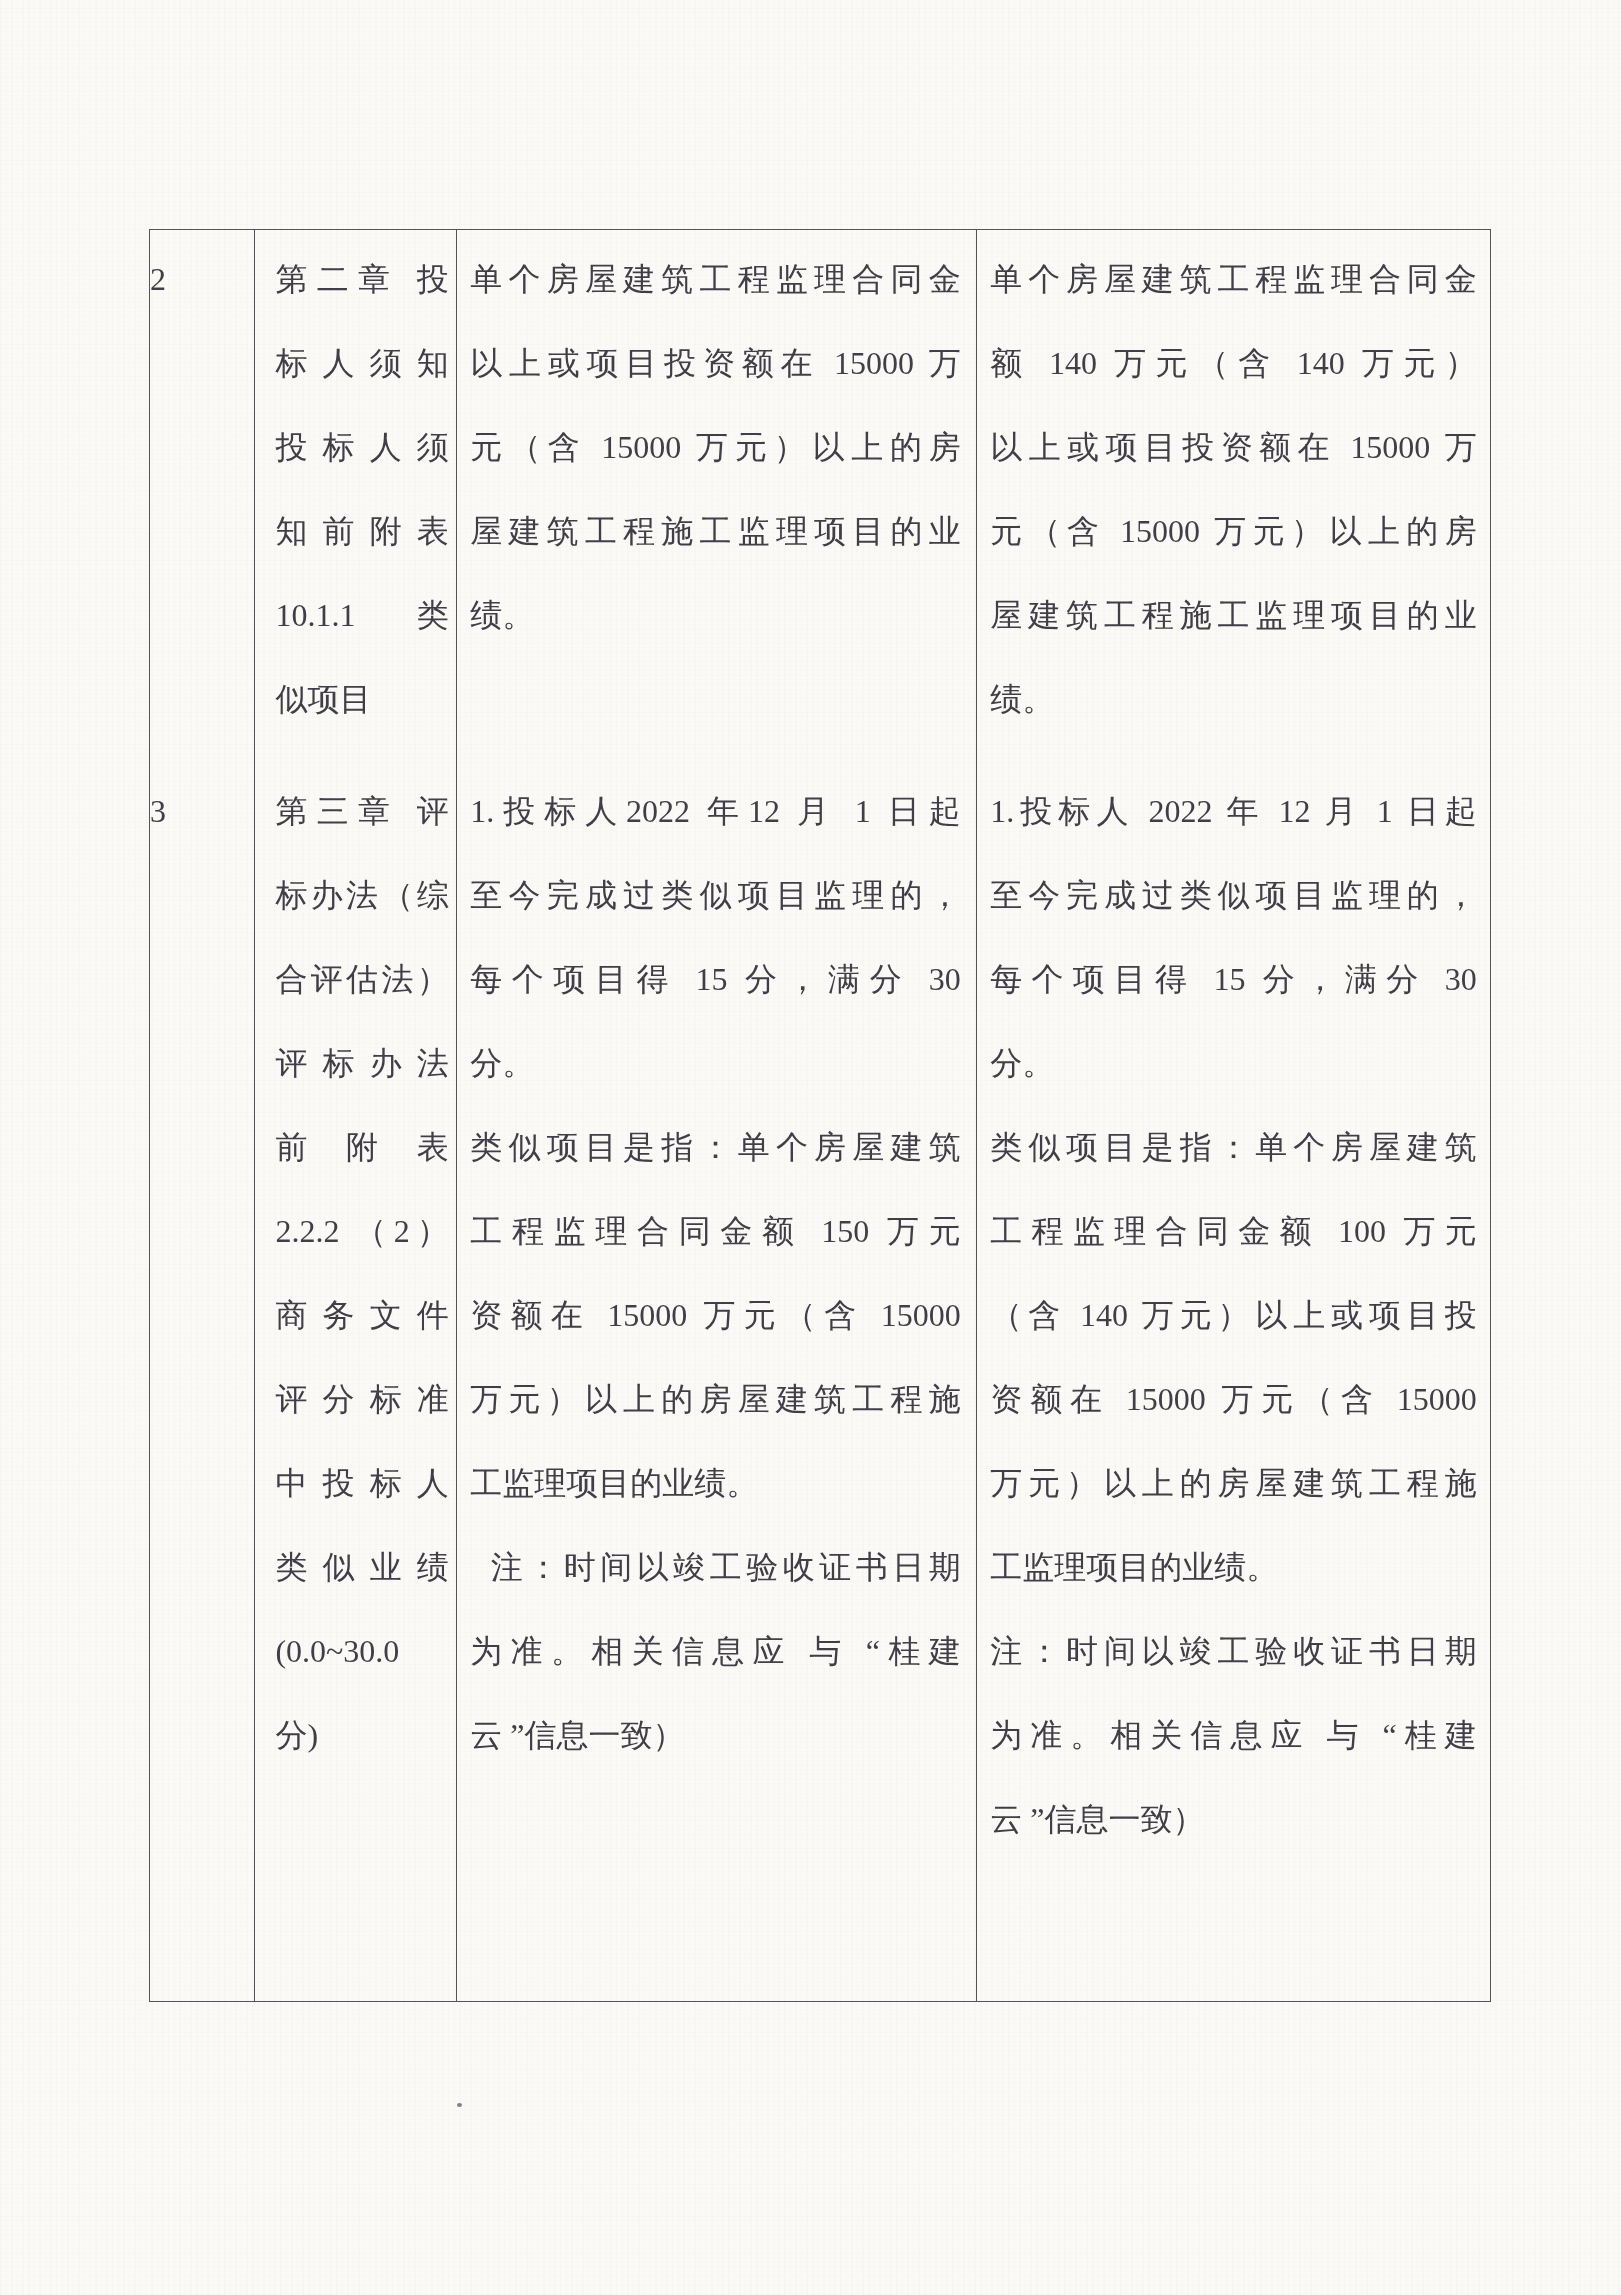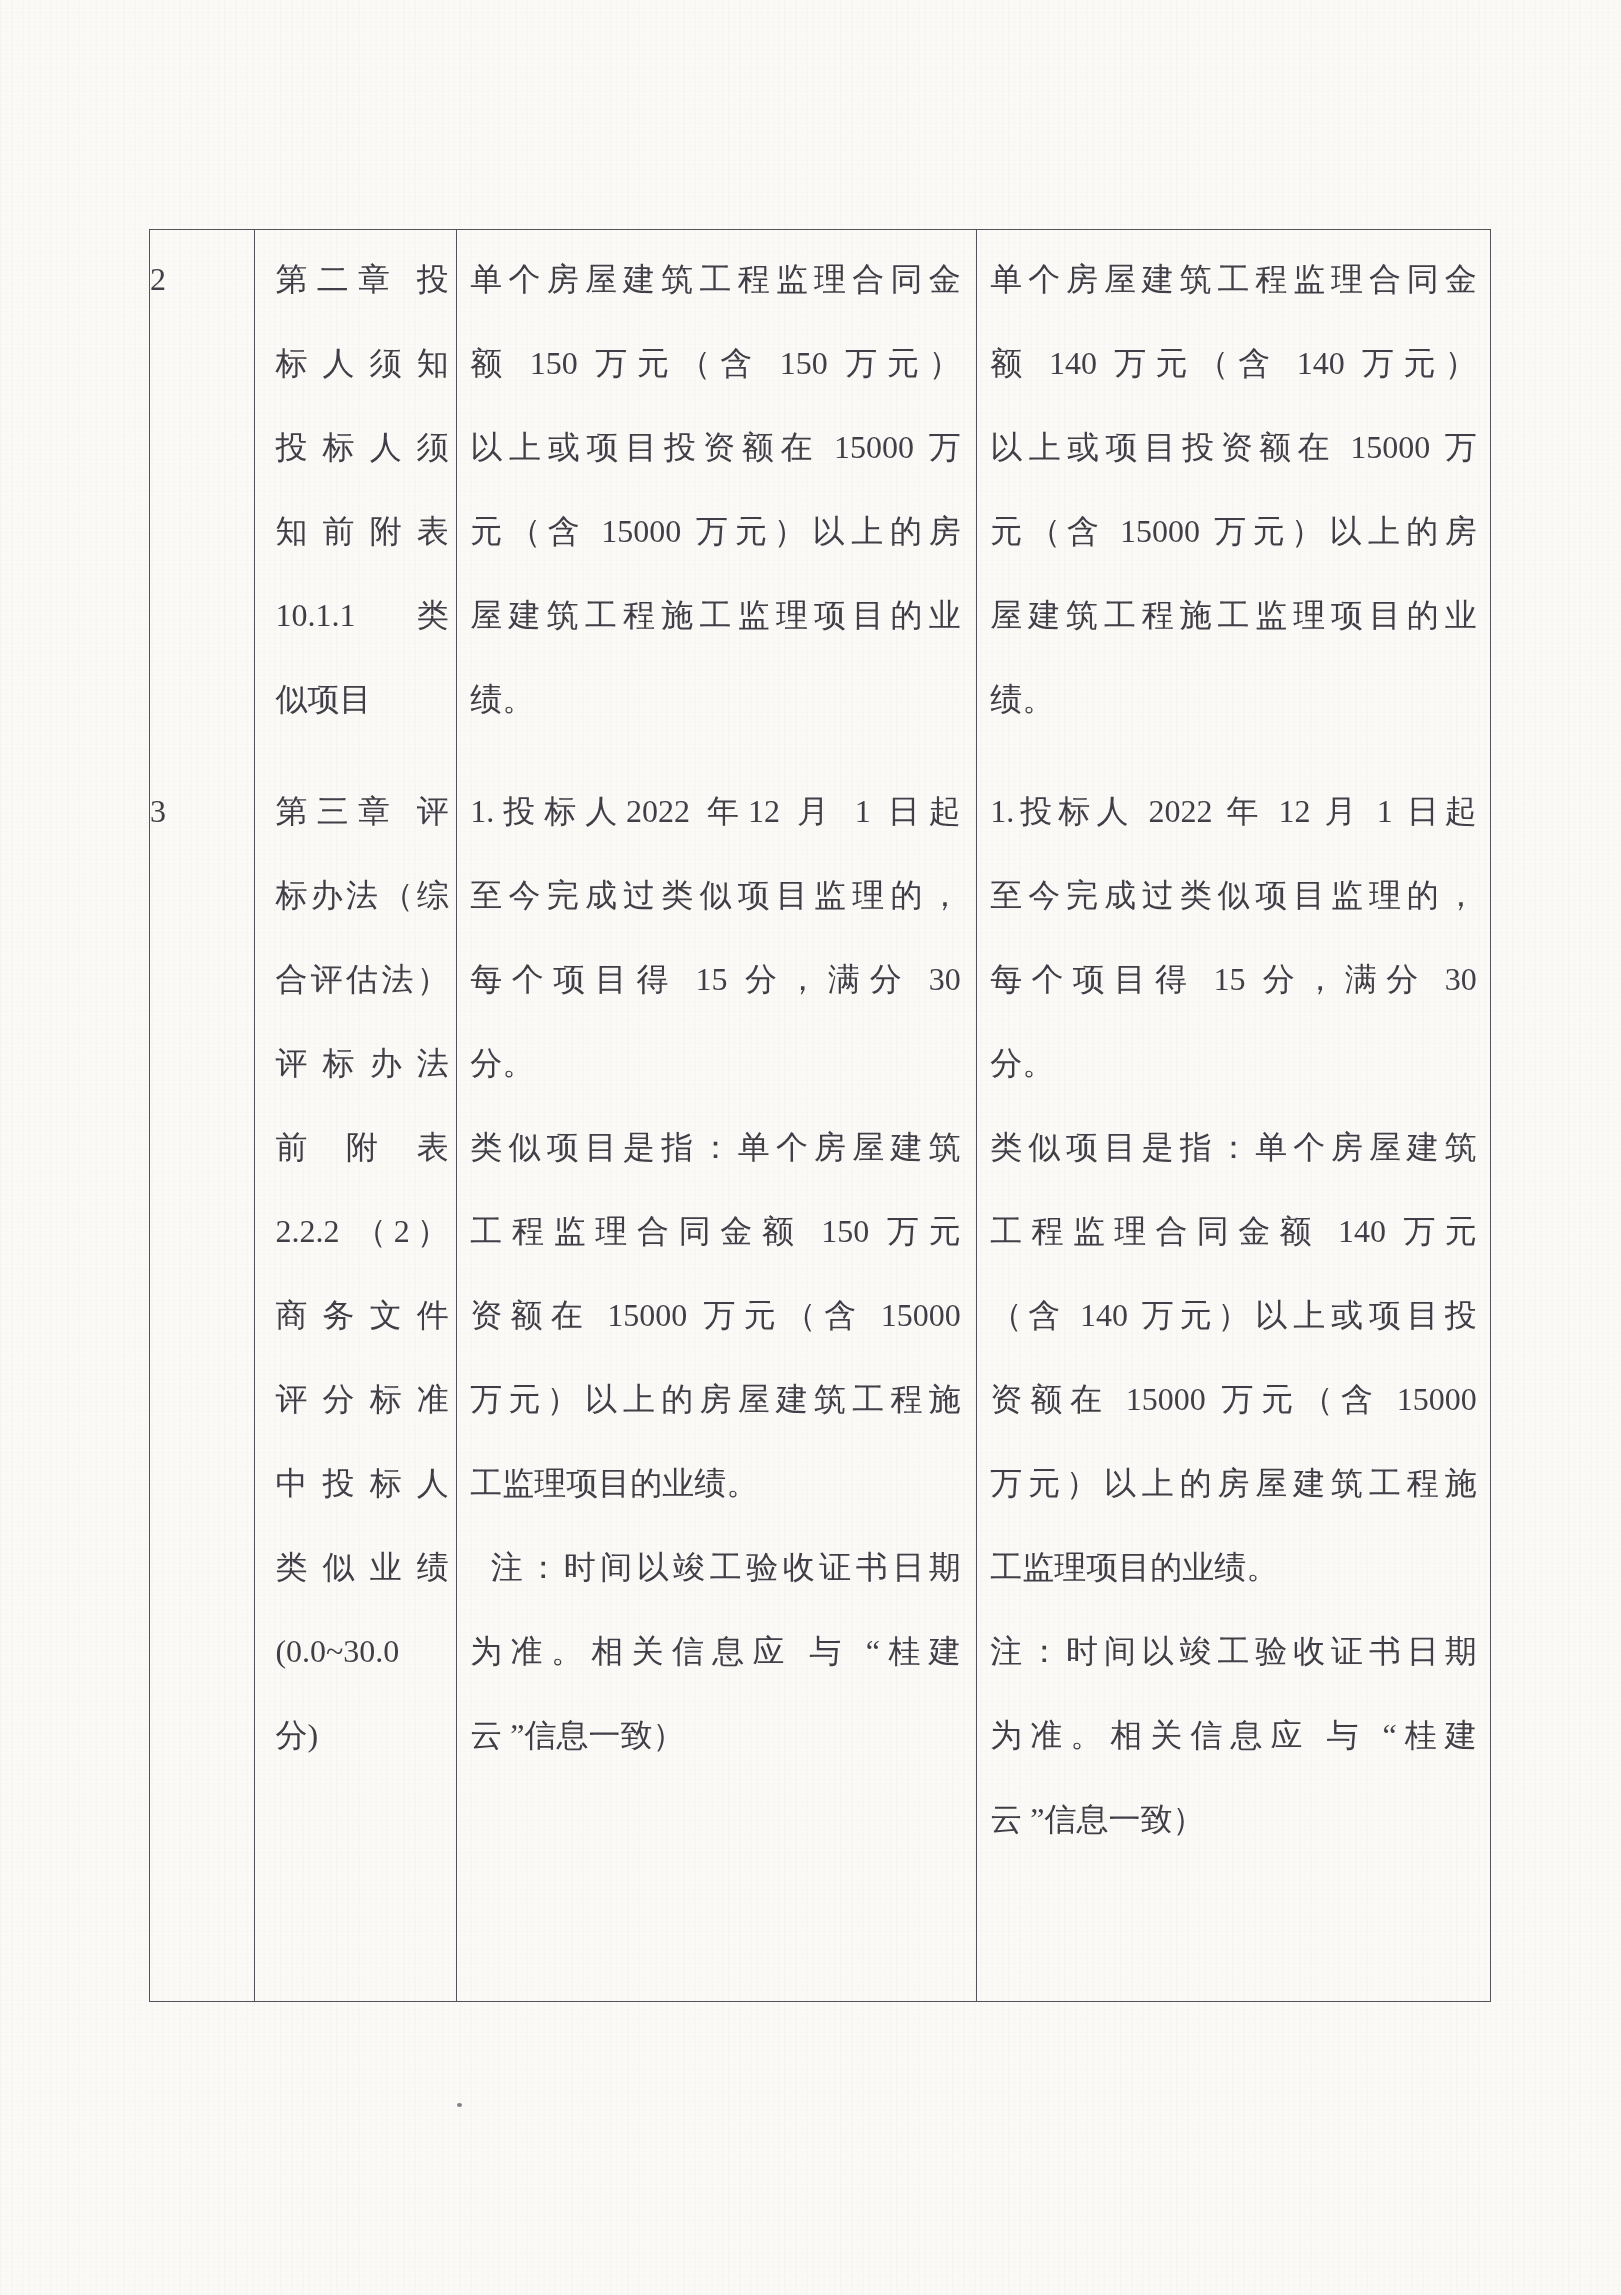--- a/index.html
+++ b/index.html
@@ -87,21 +87,20 @@
       <div class="ln">第二章 投</div>
       <div class="ln">标人须知</div>
       <div class="ln">投标人须</div>
       <div class="ln">知前附表</div>
       <div class="ln">10.1.1 类</div>
       <div class="ln l">似项目</div>
     </div>
 
     <div class="cell contentcell row-top">
       <div class="ln">单个房屋建筑工程监理合同金</div>
-      <div class="ln">额 150 万元（含 150 万元）</div>
       <div class="ln">以上或项目投资额在 15000 万</div>
       <div class="ln">元（含 15000 万元）以上的房</div>
       <div class="ln">屋建筑工程施工监理项目的业</div>
       <div class="ln l">绩。</div>
     </div>
 
     <div class="cell contentcell row-top lastcol">
       <div class="ln">单个房屋建筑工程监理合同金</div>
       <div class="ln">额 140 万元（含 140 万元）</div>
       <div class="ln">以上或项目投资额在 15000 万</div>
@@ -143,21 +142,21 @@
       <div class="ln">为准。相关信息应 与 “桂建</div>
       <div class="ln l">云 ”信息一致）</div>
     </div>
 
     <div class="cell contentcell lastcol">
       <div class="ln">1.投标人 2022 年 12 月 1 日起</div>
       <div class="ln">至今完成过类似项目监理的，</div>
       <div class="ln">每个项目得 15 分，满分 30</div>
       <div class="ln l">分。</div>
       <div class="ln">类似项目是指：单个房屋建筑</div>
-      <div class="ln">工程监理合同金额 140 万元</div>
+      <div class="ln">工程监理合同金额 100 万元</div>
       <div class="ln">（含 140 万元）以上或项目投</div>
       <div class="ln">资额在 15000 万元（含 15000</div>
       <div class="ln">万元）以上的房屋建筑工程施</div>
       <div class="ln l">工监理项目的业绩。</div>
       <div class="ln">注：时间以竣工验收证书日期</div>
       <div class="ln">为准。相关信息应 与 “桂建</div>
       <div class="ln l">云 ”信息一致）</div>
     </div>
 
   </div>

